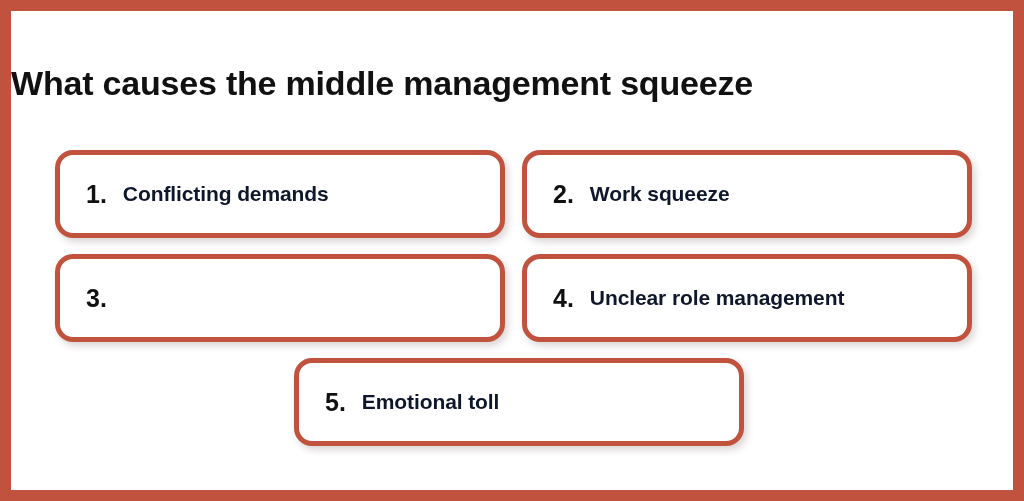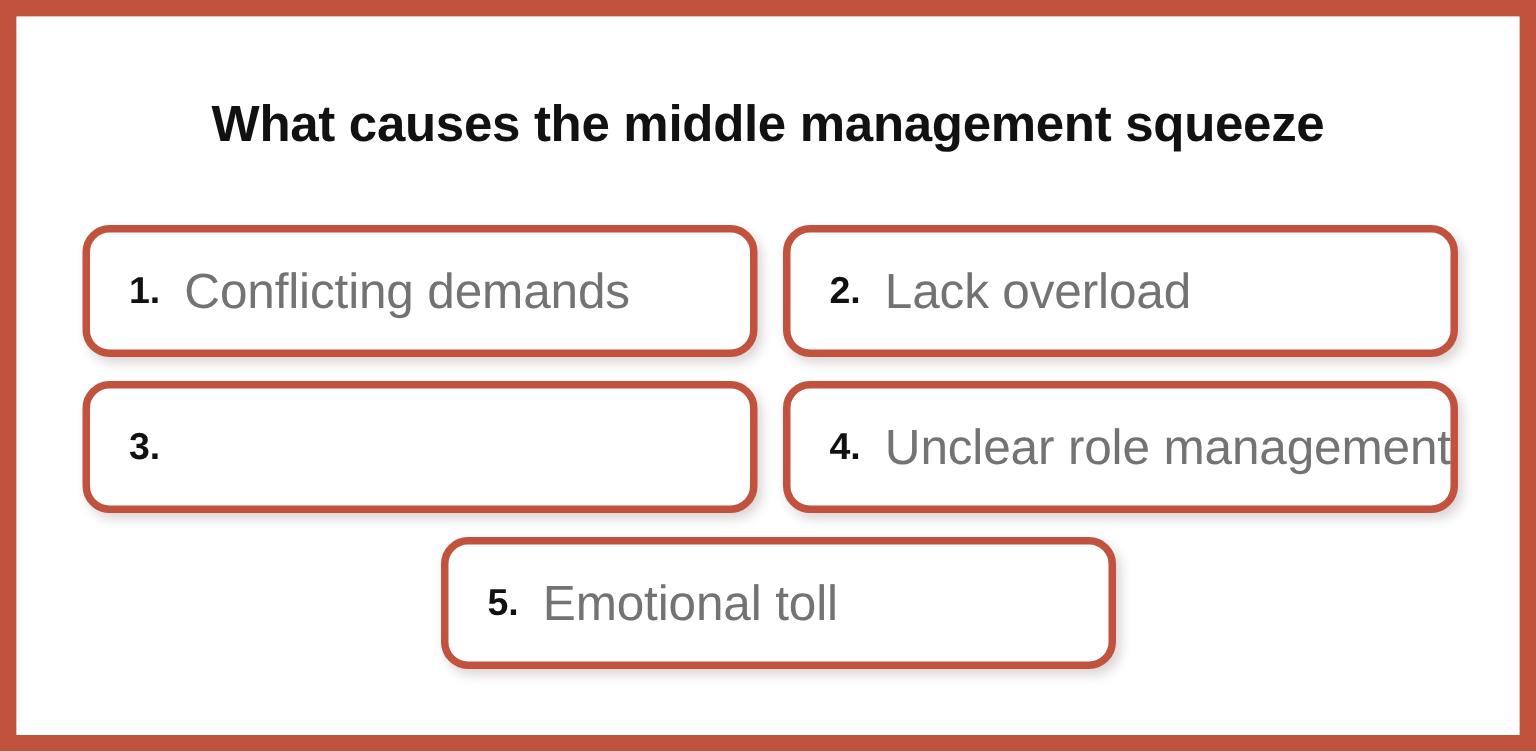--- a/index.html
+++ b/index.html
@@ -26,21 +26,21 @@
     width: 100%;
     height: 100%;
     background: #ffffff;
   }
 
   .slide-title {
     position: absolute;
     top: 52px;
     left: 0;
     right: 0;
-    text-align: center;
+    text-align: left;
     font-size: 34px;
     font-weight: bold;
     color: #111111;
     letter-spacing: -0.2px;
     line-height: 1.2;
     white-space: nowrap;
   }
 
   .cards {
     position: absolute;
@@ -82,23 +82,23 @@
 
   .card-number {
     font-size: 25px;
     font-weight: bold;
     color: #111111;
     margin-right: 16px;
     flex: 0 0 auto;
   }
 
   .card-label {
-    font-size: 33px;
-    font-weight: normal;
-    color: #737373;
+    font-size: 21px;
+    font-weight: bold;
+    color: #0f172a;
     letter-spacing: -0.1px;
     white-space: nowrap;
   }
 </style>
 </head>
 <body>
 
 <div id="slide">
   <div class="slide-inner">
 
@@ -108,21 +108,21 @@
 
       <div class="card-row">
 
         <div class="card half">
           <span class="card-number">1.</span>
           <span class="card-label">Conflicting demands</span>
         </div>
 
         <div class="card half">
           <span class="card-number">2.</span>
-          <span class="card-label">Lack overload</span>
+          <span class="card-label">Work squeeze</span>
         </div>
 
       </div>
 
       <div class="card-row">
 
         <div class="card half">
           <span class="card-number">3.</span>
         </div>
 

